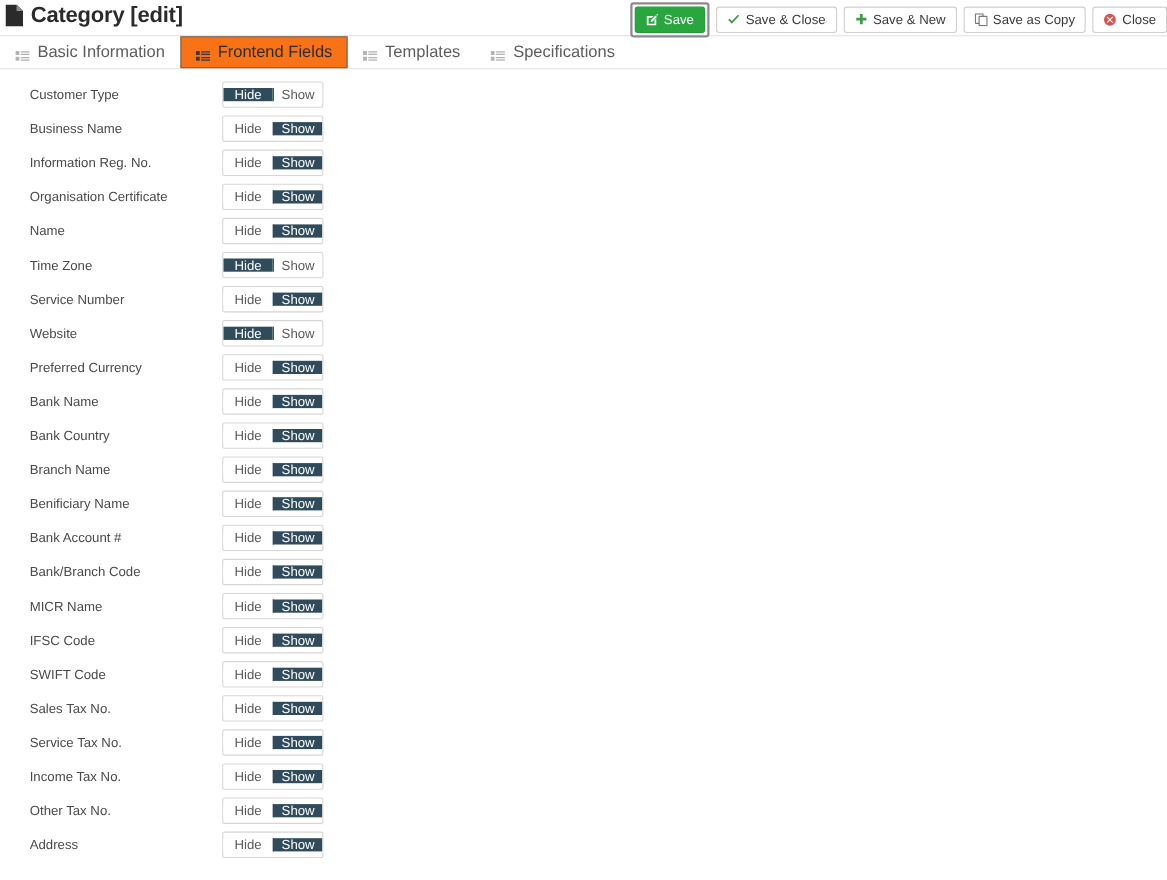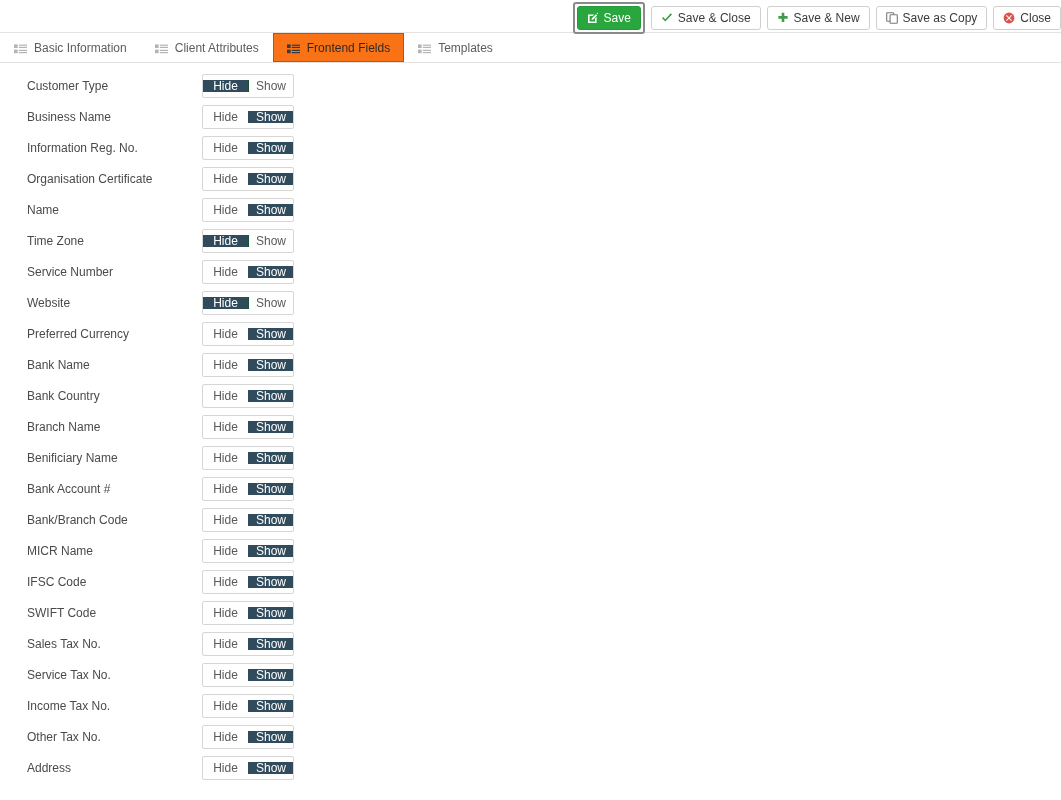--- a/index.html
+++ b/index.html
@@ -100,21 +100,21 @@
     display: flex;
     align-items: stretch;
     background: #ffffff;
     padding-left: 0px;
   }
   .tab {
     display: inline-flex;
     align-items: center;
     gap: 7px;
     padding: 0 13px;
-    font-size: 12px;
+    font-size: 15px;
     color: #5d5d5d;
     cursor: pointer;
     border: 1px solid transparent;
     margin: 0;
     box-sizing: border-box;
     white-space: nowrap;
     background: transparent;
   }
   .tab.active {
     border: 1px solid #6b6b6b;
@@ -178,20 +178,29 @@
   .tgl.on {
     background: #2f4b5c;
     color: #ffffff;
     border-left-color: #2f4b5c;
   }
 </style>
 </head>
 <body>
 
 <div class="header">
+  <div class="title-wrap">
+    <span class="doc-icon">
+      <svg viewBox="0 0 16 20" width="16" height="20" xmlns="http://www.w3.org/2000/svg">
+        <path d="M0 0 h10 l6 6 v14 h-16 z" fill="#2b2b2b"></path>
+        <path d="M10 0 l6 6 h-6 z" fill="#8c8c8c"></path>
+      </svg>
+    </span>
+    <span class="page-title">Category [edit]</span>
+  </div>
 
   <div class="toolbar">
 
     <span class="tb-btn-focus">
       <button class="tb-btn primary">
         <span class="tb-ico">
           <svg viewBox="0 0 12 12" width="12" height="12" xmlns="http://www.w3.org/2000/svg">
             <path d="M1 2.5 h6.2 l-1.6 1.6 h-3 v5.4 h5.4 v-3 l1.6 -1.6 v6.1 h-8.6 z" fill="#ffffff"></path>
             <path d="M11.3 1.2 l-0.6 -0.6 -1.1 1.1 0.6 0.6 z M8.9 2.2 l-4 4 -0.4 1.7 1.7 -0.4 4 -4 z" fill="#ffffff"></path>
           </svg>
@@ -250,62 +259,62 @@
         <rect x="0" y="5.6" width="3.6" height="3.6" fill="#b4b4b4"></rect>
         <rect x="4.8" y="0.6" width="8.2" height="1.2" fill="#b4b4b4"></rect>
         <rect x="4.8" y="2.8" width="8.2" height="1.2" fill="#b4b4b4"></rect>
         <rect x="4.8" y="5.8" width="8.2" height="1.2" fill="#b4b4b4"></rect>
         <rect x="4.8" y="8.0" width="8.2" height="1.2" fill="#b4b4b4"></rect>
       </svg>
     </span>
     <span>Basic Information</span>
   </div>
 
+
+  <div class="tab active">
+    <span class="tab-ico">
+      <svg viewBox="0 0 13 10" width="13" height="10" xmlns="http://www.w3.org/2000/svg">
+        <rect x="0" y="0.4" width="3.6" height="3.6" fill="#3a3a3a"></rect>
+        <rect x="0" y="5.6" width="3.6" height="3.6" fill="#3a3a3a"></rect>
+        <rect x="4.8" y="0.6" width="8.2" height="1.2" fill="#3a3a3a"></rect>
+        <rect x="4.8" y="2.8" width="8.2" height="1.2" fill="#3a3a3a"></rect>
+        <rect x="4.8" y="5.8" width="8.2" height="1.2" fill="#3a3a3a"></rect>
+        <rect x="4.8" y="8.0" width="8.2" height="1.2" fill="#3a3a3a"></rect>
+      </svg>
+    </span>
+    <span>Frontend Fields</span>
+  </div>
+
   <div class="tab">
     <span class="tab-ico">
       <svg viewBox="0 0 13 10" width="13" height="10" xmlns="http://www.w3.org/2000/svg">
         <rect x="0" y="0.4" width="3.6" height="3.6" fill="#b4b4b4"></rect>
         <rect x="0" y="5.6" width="3.6" height="3.6" fill="#b4b4b4"></rect>
         <rect x="4.8" y="0.6" width="8.2" height="1.2" fill="#b4b4b4"></rect>
         <rect x="4.8" y="2.8" width="8.2" height="1.2" fill="#b4b4b4"></rect>
         <rect x="4.8" y="5.8" width="8.2" height="1.2" fill="#b4b4b4"></rect>
         <rect x="4.8" y="8.0" width="8.2" height="1.2" fill="#b4b4b4"></rect>
       </svg>
     </span>
-    <span>Client Attributes</span>
-  </div>
-
-  <div class="tab active">
-    <span class="tab-ico">
-      <svg viewBox="0 0 13 10" width="13" height="10" xmlns="http://www.w3.org/2000/svg">
-        <rect x="0" y="0.4" width="3.6" height="3.6" fill="#3a3a3a"></rect>
-        <rect x="0" y="5.6" width="3.6" height="3.6" fill="#3a3a3a"></rect>
-        <rect x="4.8" y="0.6" width="8.2" height="1.2" fill="#3a3a3a"></rect>
-        <rect x="4.8" y="2.8" width="8.2" height="1.2" fill="#3a3a3a"></rect>
-        <rect x="4.8" y="5.8" width="8.2" height="1.2" fill="#3a3a3a"></rect>
-        <rect x="4.8" y="8.0" width="8.2" height="1.2" fill="#3a3a3a"></rect>
-      </svg>
-    </span>
-    <span>Frontend Fields</span>
+    <span>Templates</span>
   </div>
 
   <div class="tab">
     <span class="tab-ico">
       <svg viewBox="0 0 13 10" width="13" height="10" xmlns="http://www.w3.org/2000/svg">
         <rect x="0" y="0.4" width="3.6" height="3.6" fill="#b4b4b4"></rect>
         <rect x="0" y="5.6" width="3.6" height="3.6" fill="#b4b4b4"></rect>
         <rect x="4.8" y="0.6" width="8.2" height="1.2" fill="#b4b4b4"></rect>
         <rect x="4.8" y="2.8" width="8.2" height="1.2" fill="#b4b4b4"></rect>
         <rect x="4.8" y="5.8" width="8.2" height="1.2" fill="#b4b4b4"></rect>
         <rect x="4.8" y="8.0" width="8.2" height="1.2" fill="#b4b4b4"></rect>
       </svg>
     </span>
-    <span>Templates</span>
-  </div>
-
+    <span>Specifications</span>
+  </div>
 
 </div>
 
 <div class="fields" id="fields-container">
     <div class="field-row">
       <div class="field-label">Customer Type</div>
       <div class="btn-group">
         <button class="tgl on">Hide</button>
         <button class="tgl">Show</button>
       </div>

